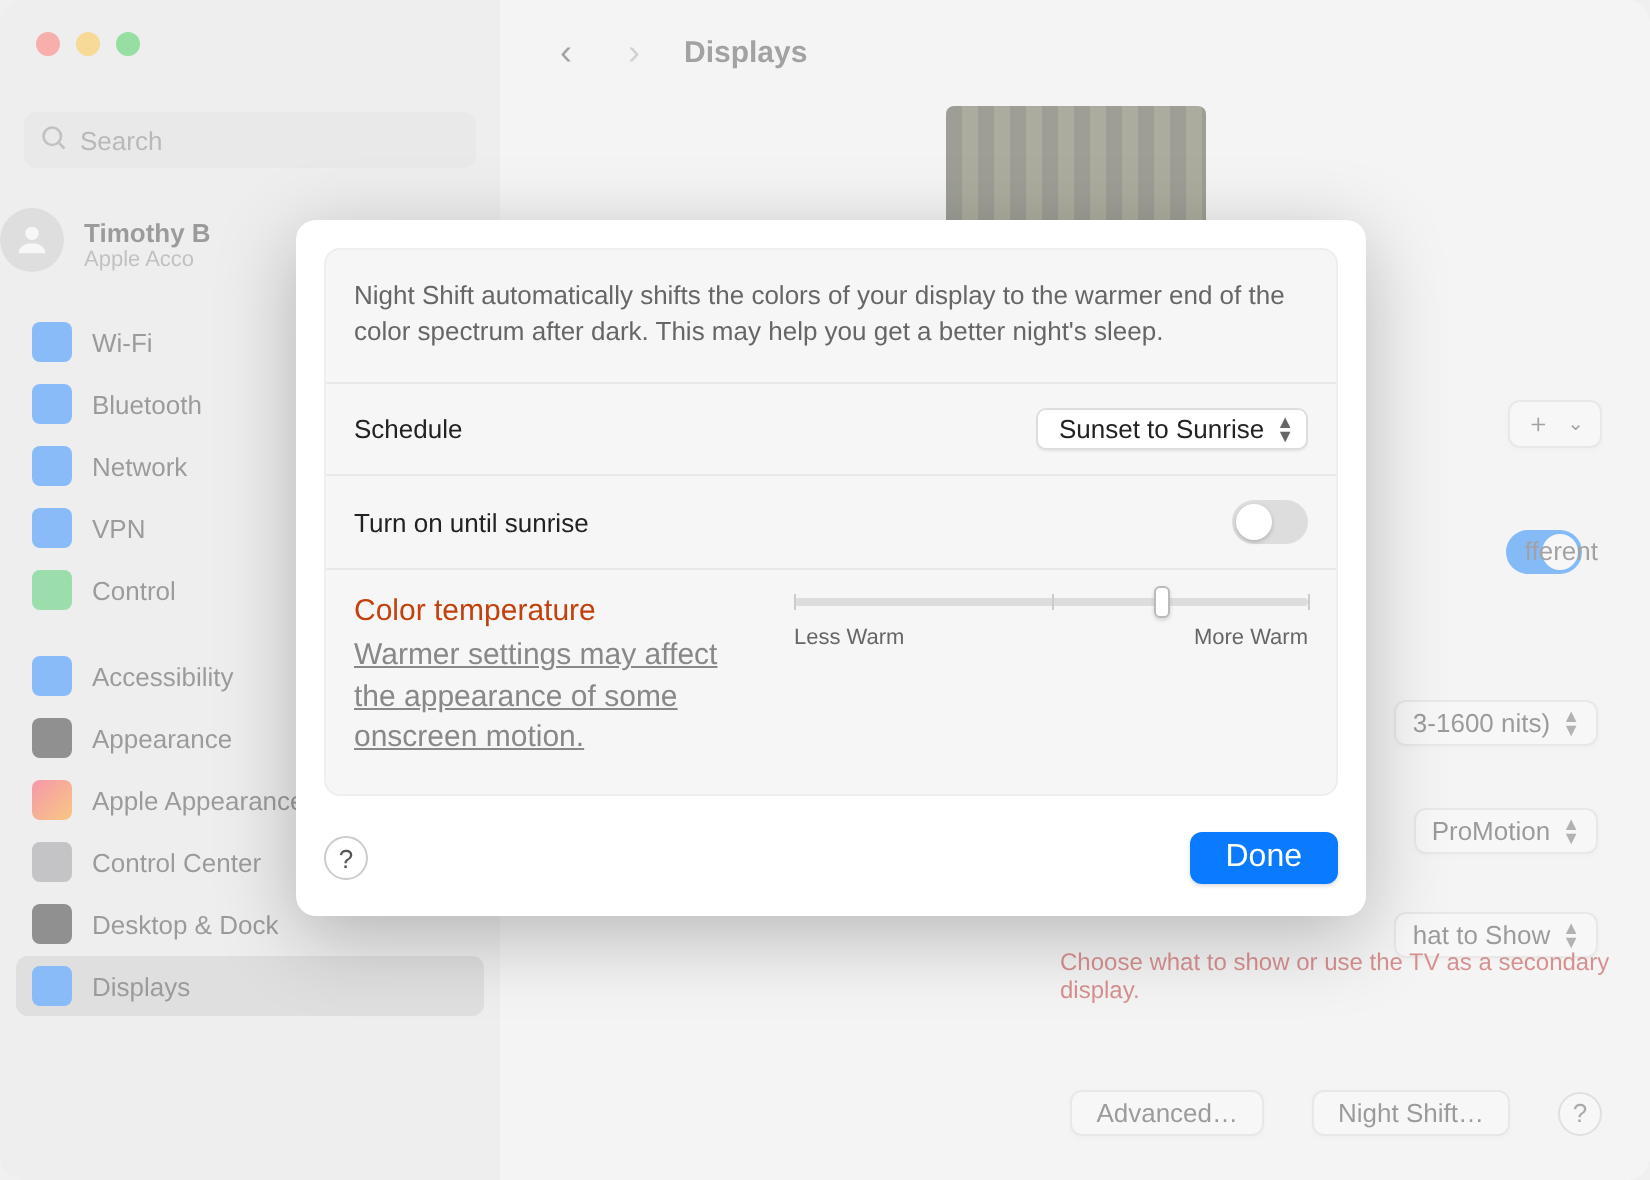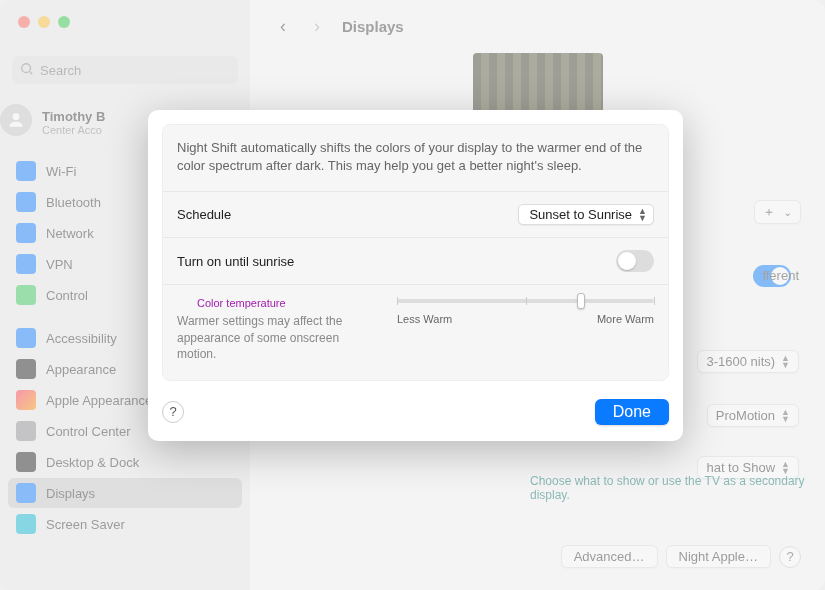--- a/index.html
+++ b/index.html
@@ -43,44 +43,44 @@
     .big-toggle { position: absolute; top: 265px; right: 34px; width: 38px; height: 22px; background: #007aff; border-radius: 11px; }
     .big-toggle::after { content: ''; position: absolute; right: 2px; top: 2px; width: 18px; height: 18px; background: #fff; border-radius: 50%; }
     .toggle-label { position: absolute; top: 268px; right: 26px; font-size: 13px; color: #444; }
     
     .row-value { position: absolute; right: 26px; display: flex; align-items: center; gap: 6px; background: #fff; border: 1px solid #ddd; border-radius: 6px; padding: 3px 8px; font-size: 13px; color: #333; box-shadow: 0 1px 2px rgba(0,0,0,0.05); }
     .row-brightness { top: 350px; }
     .row-refresh { top: 404px; }
     .row-tv { top: 456px; }
     .updown { color: #666; font-size: 9px; line-height: 7px; }
     
-    .tv-desc { position: absolute; top: 474px; left: 280px; font-size: 12px; color: #0f766e; width: 280px; }
-    
-    .footer-btns { position: absolute; bottom: 22px; right: 24px; display: flex; gap: 8px; align-items: center; }
+    .tv-desc { position: absolute; top: 474px; left: 280px; font-size: 12px; color: #b91c1c; width: 280px; }
+    
+    .footer-btns { position: absolute; bottom: 22px; right: 24px; display: flex; gap: 24px; align-items: center; }
     .mac-btn { background: #fff; border: 1px solid #ddd; border-radius: 6px; padding: 3px 12px; font-size: 13px; color: #333; box-shadow: 0 1px 2px rgba(0,0,0,0.05); }
     .help-circle { width: 22px; height: 22px; border: 1px solid #ccc; border-radius: 50%; display: flex; align-items: center; justify-content: center; font-size: 13px; color: #555; background: #fff; }
     
     
     .backdrop { position: absolute; inset: 0; background: rgba(240,240,240,0.55); z-index: 5; border-radius: 12px; }
     
     
     .sheet { position: absolute; top: 110px; left: 148px; width: 535px; background: #fff; border-radius: 10px; box-shadow: 0 10px 40px rgba(0,0,0,0.25); z-index: 10; padding: 0; overflow: hidden; }
     .sheet-body { padding: 14px 14px 0; border-radius: 30px; }
     .group { background: #f6f6f6; border: 1px solid #eee; border-radius: 8px; margin-bottom: 14px; }
     .desc { padding: 14px 14px 16px; font-size: 13px; color: #666; line-height: 1.4; border-bottom: 1px solid #e8e8e8; }
     .row { display: flex; align-items: center; justify-content: space-between; padding: 12px 14px; border-bottom: 1px solid #e8e8e8; }
     .row:last-child { border-bottom: none; }
     .row-label { font-size: 13px; color: #222; }
     .dropdown { display: flex; align-items: center; gap: 6px; font-size: 13px; color: #222; background: #fff; border: 1px solid #ddd; border-radius: 5px; padding: 2px 6px 2px 10px; box-shadow: 0 1px 1px rgba(0,0,0,0.05); }
     .toggle { width: 38px; height: 22px; background: #ddd; border-radius: 11px; position: relative; }
     .toggle::after { content: ''; position: absolute; left: 2px; top: 2px; width: 18px; height: 18px; background: #fff; border-radius: 50%; box-shadow: 0 1px 2px rgba(0,0,0,0.2); }
     .color-row { display: flex; padding: 12px 14px 18px; gap: 20px; }
     .color-left { flex: 0 0 200px; }
-    .color-title { font-size: 11px; color: #a21caf; margin-bottom: 4px; margin-left: 20px; }
-    .color-desc { font-size: 12px; color: #888; line-height: 1.35; }
+    .color-title { font-size: 15px; color: #c2410c; margin-bottom: 4px; }
+    .color-desc { font-size: 15px; color: #888; line-height: 1.35; text-decoration: underline; }
     .slider-wrap { flex: 1; padding-top: 2px; }
     .slider-track { height: 4px; background: #ddd; border-radius: 2px; position: relative; margin-bottom: 10px; }
     .slider-tick { position: absolute; top: -2px; width: 1px; height: 8px; background: #ccc; }
     .slider-thumb { position: absolute; top: -6px; left: 70%; width: 8px; height: 16px; background: #fff; border: 1px solid #bbb; border-radius: 3px; box-shadow: 0 1px 2px rgba(0,0,0,0.15); }
     .slider-labels { display: flex; justify-content: space-between; font-size: 11px; color: #666; }
     .sheet-footer { display: flex; justify-content: space-between; align-items: center; padding: 4px 14px 16px; }
     .done-btn { background: #0a7aff; color: #fff; border: none; border-radius: 6px; padding: 4px 18px; font-size: 16px; font-weight: 500; box-shadow: 0 1px 2px rgba(0,0,0,0.15); }
   </style>
 </head>
 <body>
@@ -105,21 +105,21 @@
 
     <div class="account">
       <div class="avatar">
         <svg viewBox="0 0 24 24">
             <circle cx="12" cy="8" r="4"></circle>
             <path d="M4 20c0-4 4-6 8-6s8 2 8 6"></path>
           </svg>
       </div>
       <div>
         <div class="account-name">Timothy B</div>
-        <div class="account-sub">Center Acco</div>
+        <div class="account-sub">Apple Acco</div>
       </div>
     </div>
 
     <div class="nav-list">
       <div class="nav-item">
           <div class="nav-icon" style="background:#0a7aff"></div>
           <span>Wi-Fi</span>
         </div>
       <div class="nav-item">
           <div class="nav-icon" style="background:#0a7aff"></div>
@@ -154,24 +154,20 @@
           <div class="nav-icon" style="background:#8e8e93"></div>
           <span>Control Center</span>
         </div>
       <div class="nav-item">
           <div class="nav-icon" style="background:#1c1c1e"></div>
           <span>Desktop &amp; Dock</span>
         </div>
       <div class="nav-item selected">
           <div class="nav-icon" style="background:#0a7aff"></div>
           <span>Displays</span>
-        </div>
-      <div class="nav-item">
-          <div class="nav-icon" style="background:#06b6d4"></div>
-          <span>Screen Saver</span>
         </div>
     </div>
   </aside>
 
   <main class="main">
     <div class="main-header">
       <span class="nav-arrow active">‹</span>
       <span class="nav-arrow">›</span>
       <span class="main-title">Displays</span>
     </div>
@@ -196,21 +192,21 @@
       <span class="updown">▲<br>▼</span>
     </div>
     <div class="row-value row-tv">
       <span>hat to Show</span>
       <span class="updown">▲<br>▼</span>
     </div>
     <div class="tv-desc">Choose what to show or use the TV as a secondary display.</div>
 
     <div class="footer-btns">
       <button class="mac-btn">Advanced…</button>
-      <button class="mac-btn">Night Apple…</button>
+      <button class="mac-btn">Night Shift…</button>
       <div class="help-circle">?</div>
     </div>
   </main>
 </div>
 
 <div class="backdrop"></div>
 
 <div class="sheet">
   <div class="sheet-body">
     <div class="group">

